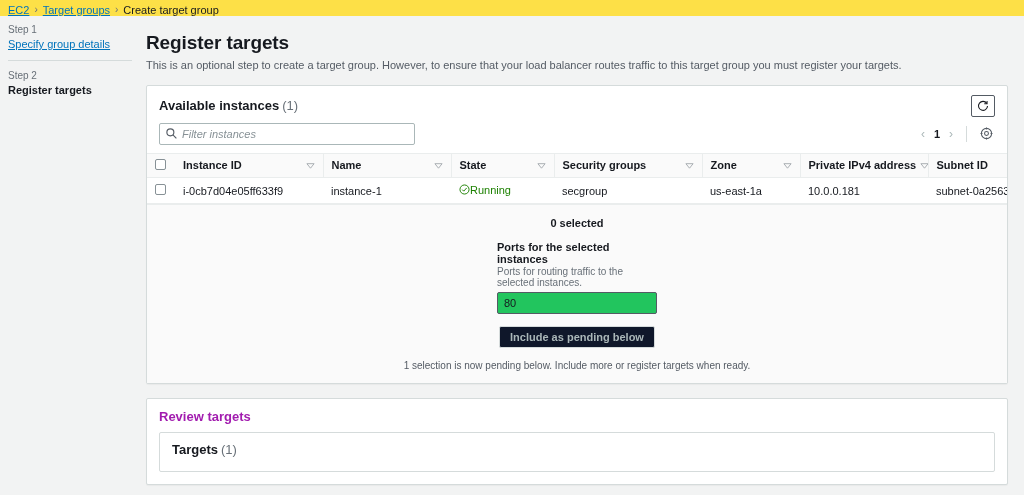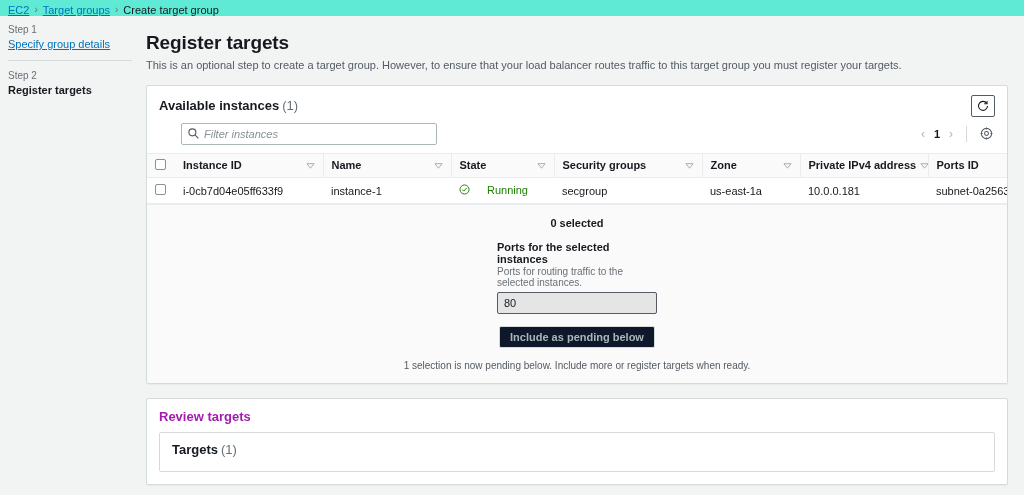--- a/index.html
+++ b/index.html
@@ -13,21 +13,21 @@
     overflow:hidden;
   }
 
   
   .breadcrumb {
     height:16px;
     padding:3px 8px 0 8px;
     font-size:11px;
     color:#16191f;
     display:flex; align-items:center; gap:5px;
-    background:#5eead4;
+    background:#fde047;
   }
   .crumb-link { color:#0073bb; text-decoration:underline; cursor:pointer; }
   .crumb-sep { color:#687078; font-size:10px; }
   .crumb-current { color:#16191f;text-align:right; }
 
   
   .page { display:flex; width:1024px; height:479px; }
 
   
   .sidebar { width:140px; padding:8px 8px 16px 8px; flex:0 0 140px; }
@@ -53,21 +53,21 @@
   .card-head {
     display:flex; align-items:center; justify-content:space-between;
     padding:9px 12px 0 12px;
   }
   .card-title { font-size:13px; font-weight:bold; color:#16191f; }
   .card-count { font-weight:normal; color:#687078; margin-left:3px; }
 
   
   .toolbar {
     display:flex; align-items:center; justify-content:space-between;
-    padding:6px 12px 8px 12px; gap:10px;margin-left:22px;
+    padding:6px 12px 8px 12px; gap:10px;
   }
   .filter-wrap { position:relative; width:256px; }
   .filter-input {
     width:100%; height:22px;
     border:1px solid #aab7b8; border-radius:2px;
     padding:0 6px 0 22px;
     font-size:11px; font-style:italic; color:#687078;
     font-family:"Liberation Sans", sans-serif;
     background:#fff;
     outline:none;
@@ -126,38 +126,38 @@
     padding:6px 8px; height:22px;
     border-bottom:1px solid #eaeded;
     white-space:nowrap; overflow:hidden; text-overflow:clip;
   }
   .cb {
     width:11px; height:11px;
     border:1px solid #879196; border-radius:2px;
     background:#fff; display:inline-block; cursor:pointer;
   }
   .sort-ico { opacity:0.6; flex:0 0 auto; }
-  .status-running { color:#1d8102; display:inline-flex; align-items:center; gap:17px; font-size:11px; }
+  .status-running { color:#1d8102; display:inline-flex; align-items:center; gap:0; font-size:11px; }
 
   
   .ports-panel {
     background:#fafafa;
     padding:12px 0 12px 0;
     text-align:center;
     border-top:1px solid #eaeded;
   }
   .selected-count { font-size:11px; font-weight:bold; color:#16191f; margin-bottom:12px; }
   .ports-form { width:160px; margin:0 auto; text-align:left; }
   .ports-label { font-size:11px; font-weight:bold; color:#16191f; }
   .ports-sub { font-size:10px; color:#687078; margin:1px 0 4px 0; }
   .ports-input {
     width:160px; height:22px;
     border:1px solid #545b64; border-radius:2px;
     padding:0 6px; font-size:11px; color:#16191f;
-    font-family:"Liberation Sans", sans-serif; background:#e5e5e5; outline:none;
+    font-family:"Liberation Sans", sans-serif; background:#22c55e; outline:none;
   }
   .ports-hint { font-size:10px; color:#687078; margin-top:4px; }
   .include-btn-wrap { margin-top:12px; }
   .pending-note { font-size:10px; color:#545b64; margin-top:12px; }
 
   
   .review-head { padding:10px 12px 8px 12px; }
   .review-title { font-size:13px; font-weight:bold; color:#a21caf;margin-top:20px; }
   .inner-card {
     margin:0 12px 12px 12px;
@@ -296,21 +296,21 @@
             <th class="col-sep">
                 <div class="th-inner">
               <span>Private IPv4 address</span>
               <svg class="sort-ico" width="9" height="9" viewBox="0 0 10 10">
                     <path d="M1 3 L9 3 L5 8 Z" fill="none" stroke="#687078" stroke-width="1"></path>
                   </svg>
             </div>
               </th>
             <th class="col-sep">
                 <div class="th-inner">
-              <span>Ports ID</span>
+              <span>Subnet ID</span>
             </div>
               </th>
           </tr>
         </thead>
         <tbody>
           <tr>
             <td><span class="cb"></span></td>
             <td>i-0cb7d04e05ff633f9</td>
             <td>instance-1</td>
             <td>

